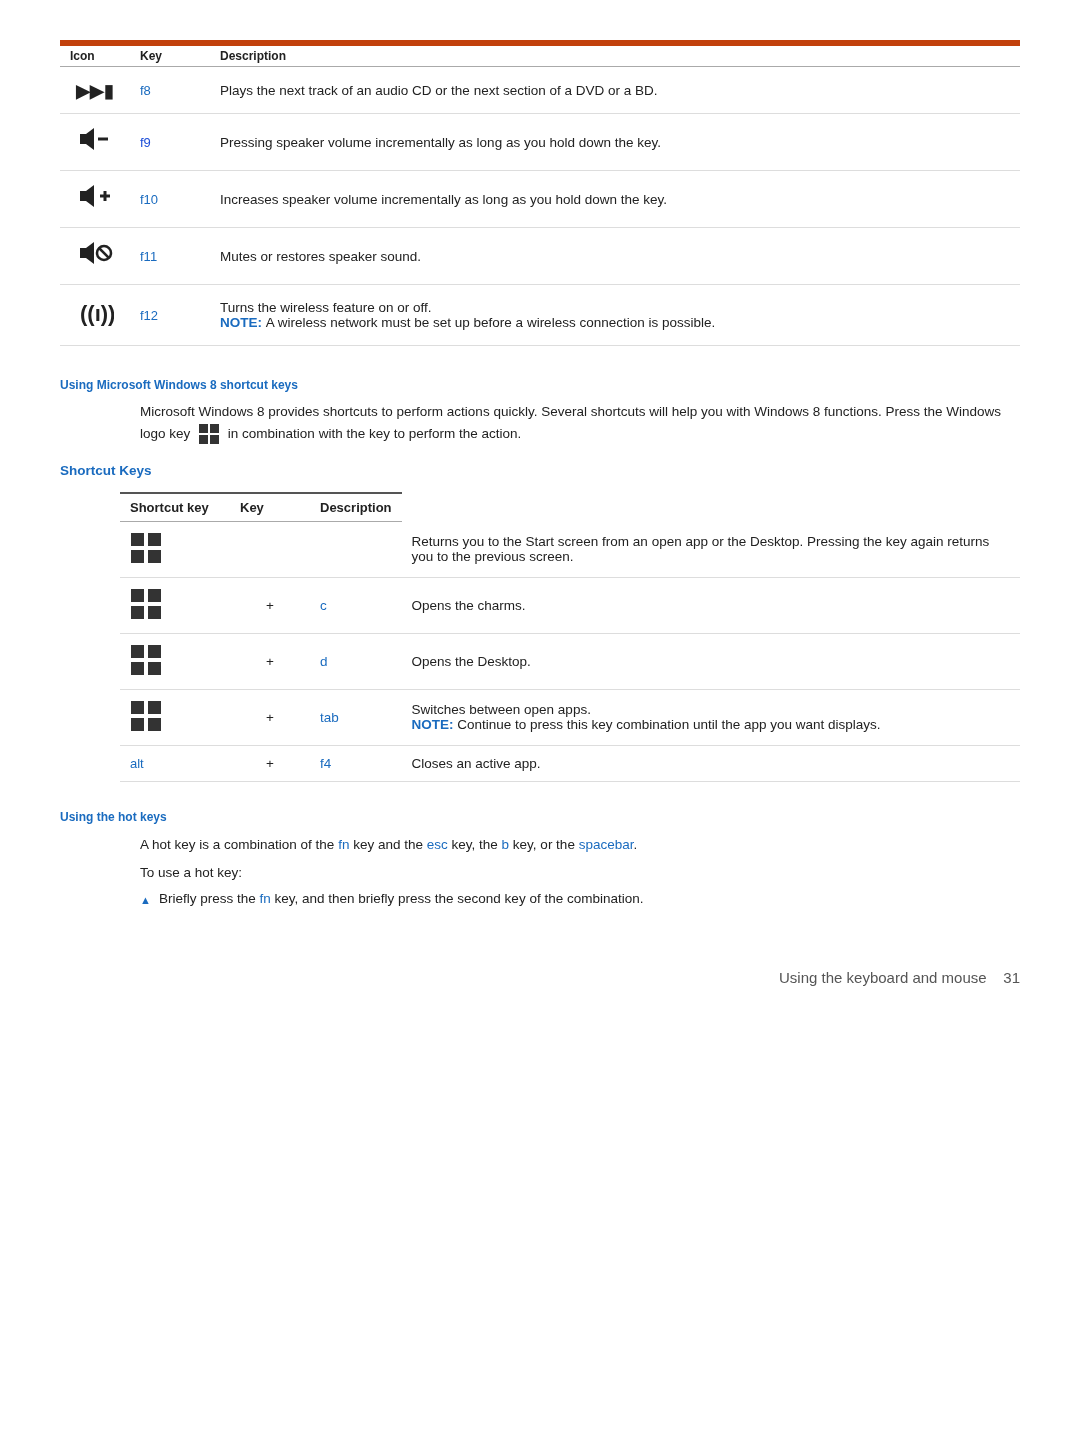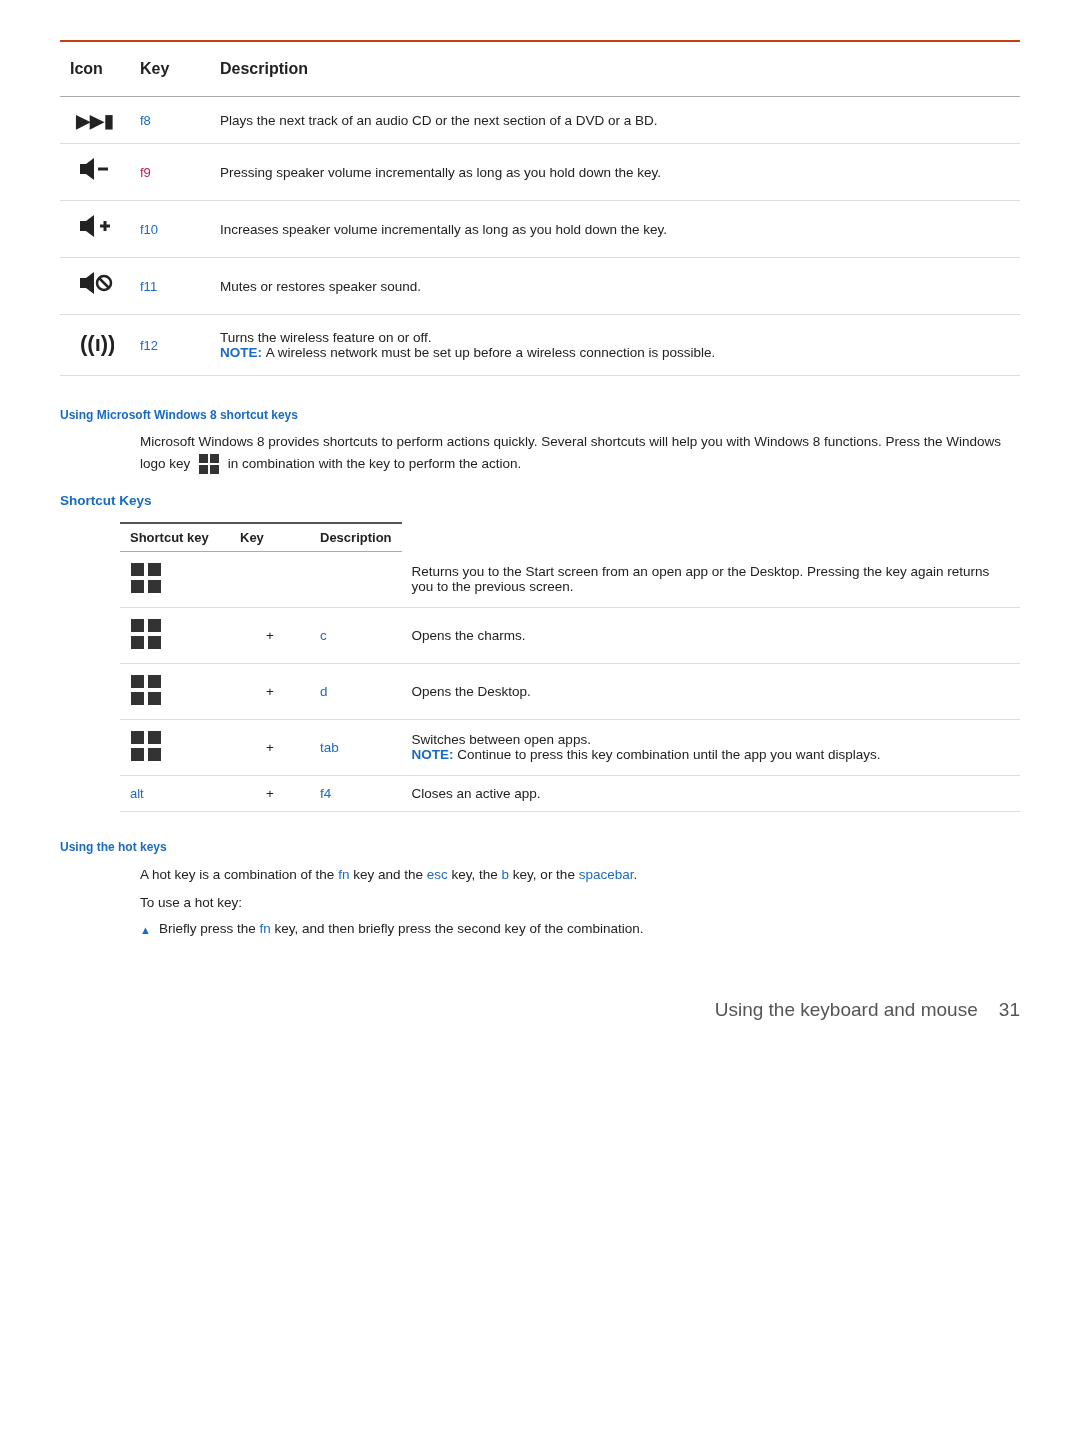--- a/index.html
+++ b/index.html
@@ -13,24 +13,24 @@
     }
 
     
     .main-table {
       width: 100%;
       border-collapse: collapse;
       margin-bottom: 32px;
     }
     .main-table th {
       font-weight: bold;
-      font-size: 16px;
-      border-top: 2px solid #c2410c;
+      font-size: 12px;
+      border-top: 6px solid #c2410c;
       border-bottom: 1px solid #aaa;
-      padding: 18px 10px;
+      padding: 3px 10px;
       text-align: left;
     }
     .main-table td {
       padding: 10px 10px;
       vertical-align: middle;
       border-bottom: 1px solid #ddd;
       font-size: 13.5px;
     }
     .main-table td.icon-cell {
       width: 70px;
@@ -142,21 +142,21 @@
       color: #1a6bbf;
       font-size: 11px;
       margin-right: 8px;
       margin-top: 3px;
       flex-shrink: 0;
     }
 
     
     .page-footer {
       text-align: right;
-      font-size: 19px;
+      font-size: 15px;
       color: #555;
       margin-top: 60px;
       border-top: none;
     }
   </style>
 </head>
 <body>
 
 <table class="main-table">
   <thead>
@@ -177,21 +177,21 @@
     </tr>
 
     <tr>
       <td class="icon-cell">
         
         <svg width="38" height="30" viewBox="0 0 38 30">
           <polygon points="4,10 4,20 10,20 18,26 18,4 10,10" fill="#222"></polygon>
           <line x1="22" y1="15" x2="32" y2="15" stroke="#222" stroke-width="3"></line>
         </svg>
       </td>
-      <td class="key-cell" style="color:#be185d;">f9</td>
+      <td class="key-cell" style="color:#1d4ed8;">f9</td>
       <td>Pressing speaker volume incrementally as long as you hold down the key.</td>
     </tr>
 
     <tr>
       <td class="icon-cell">
         
         <svg width="38" height="30" viewBox="0 0 38 30">
           <polygon points="4,10 4,20 10,20 18,26 18,4 10,10" fill="#222"></polygon>
           <line x1="24" y1="15" x2="34" y2="15" stroke="#222" stroke-width="3"></line>
           <line x1="29" y1="10" x2="29" y2="20" stroke="#222" stroke-width="3"></line>

